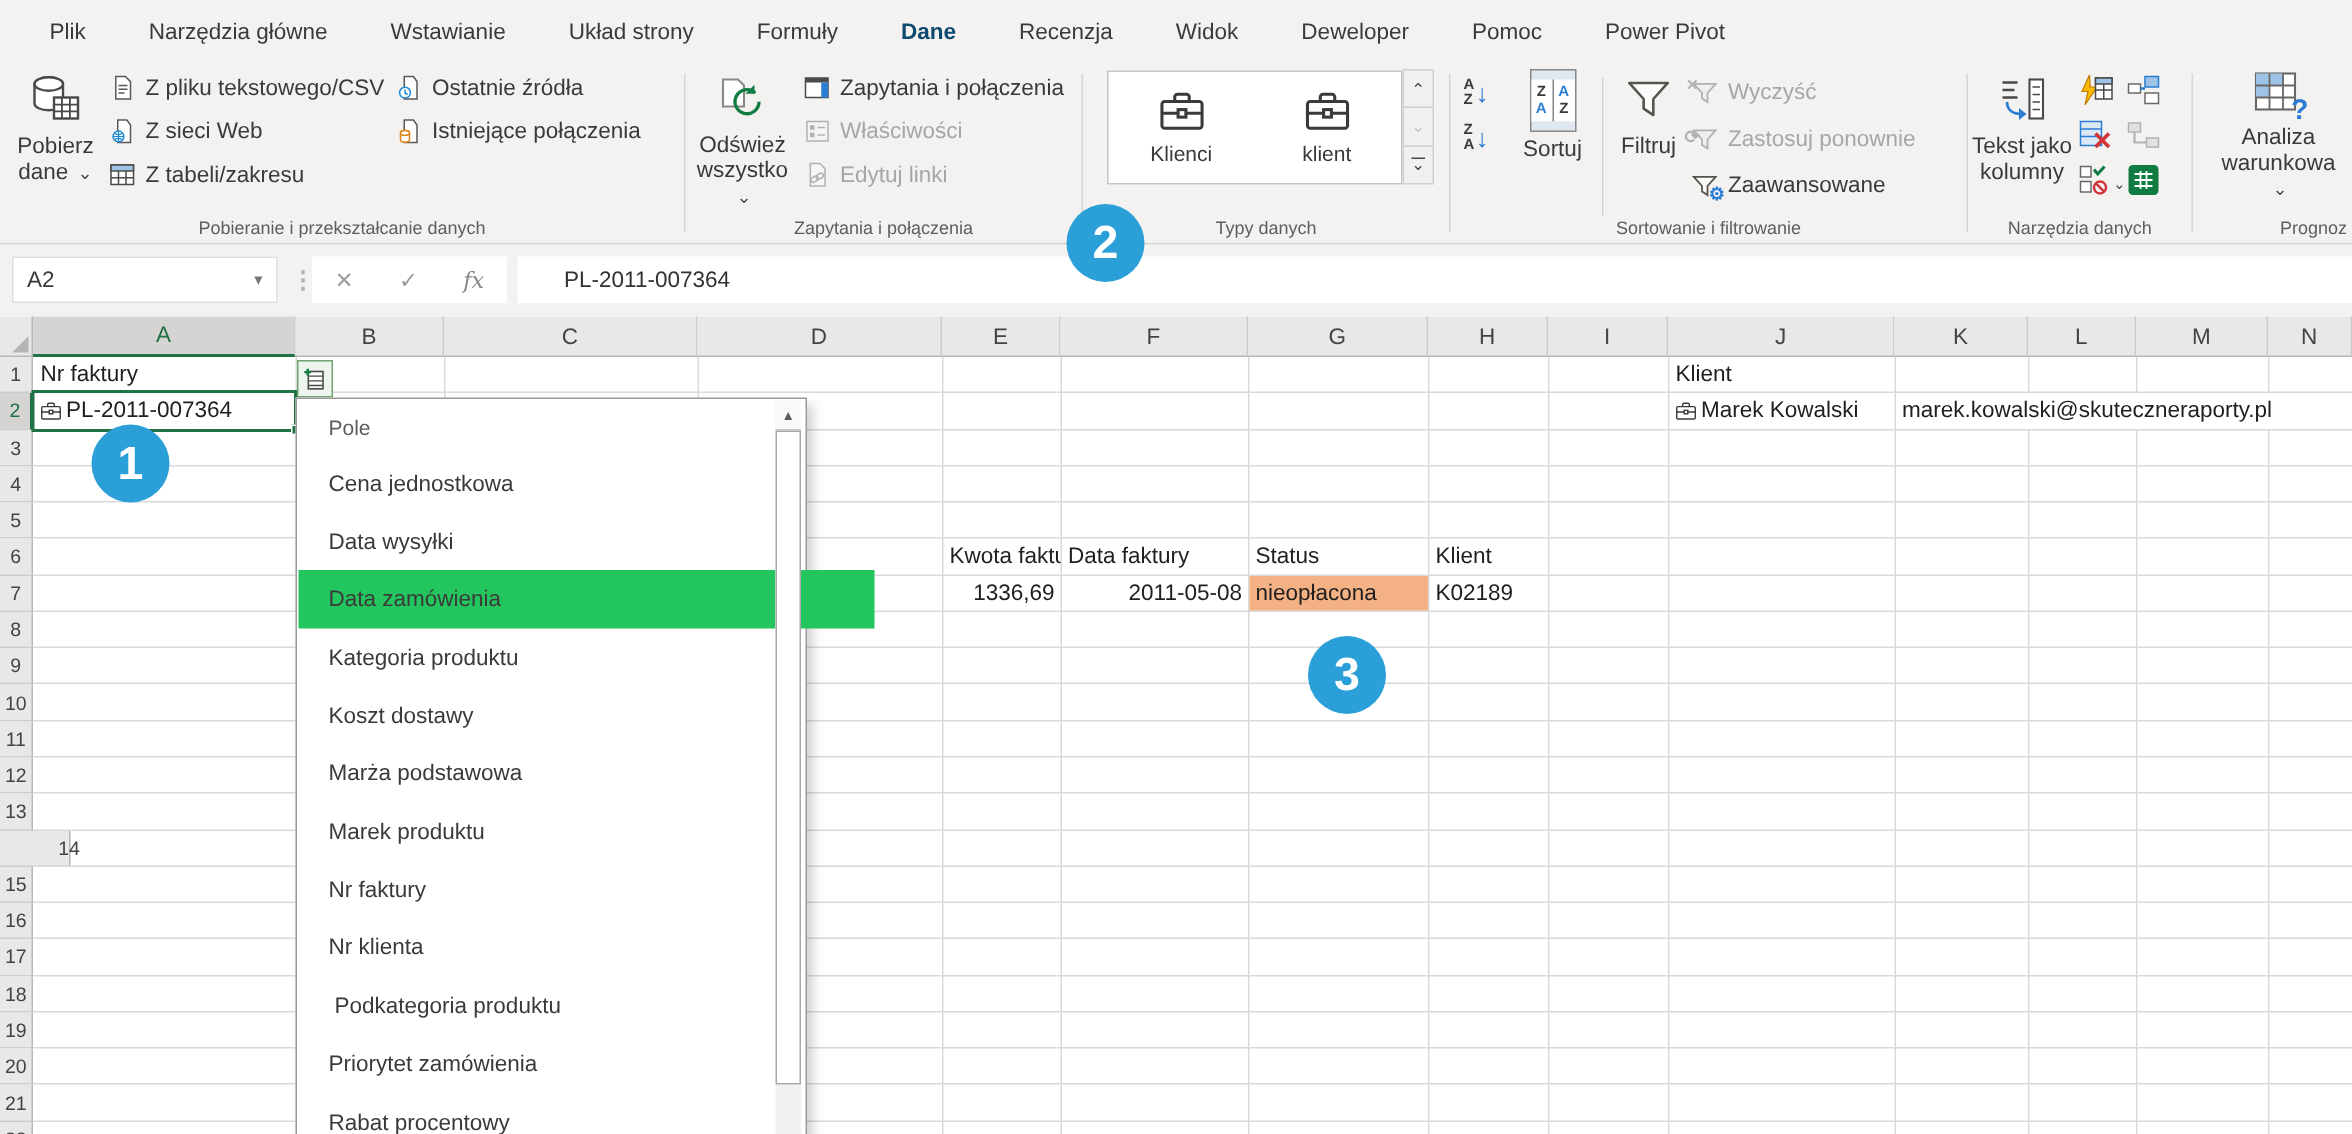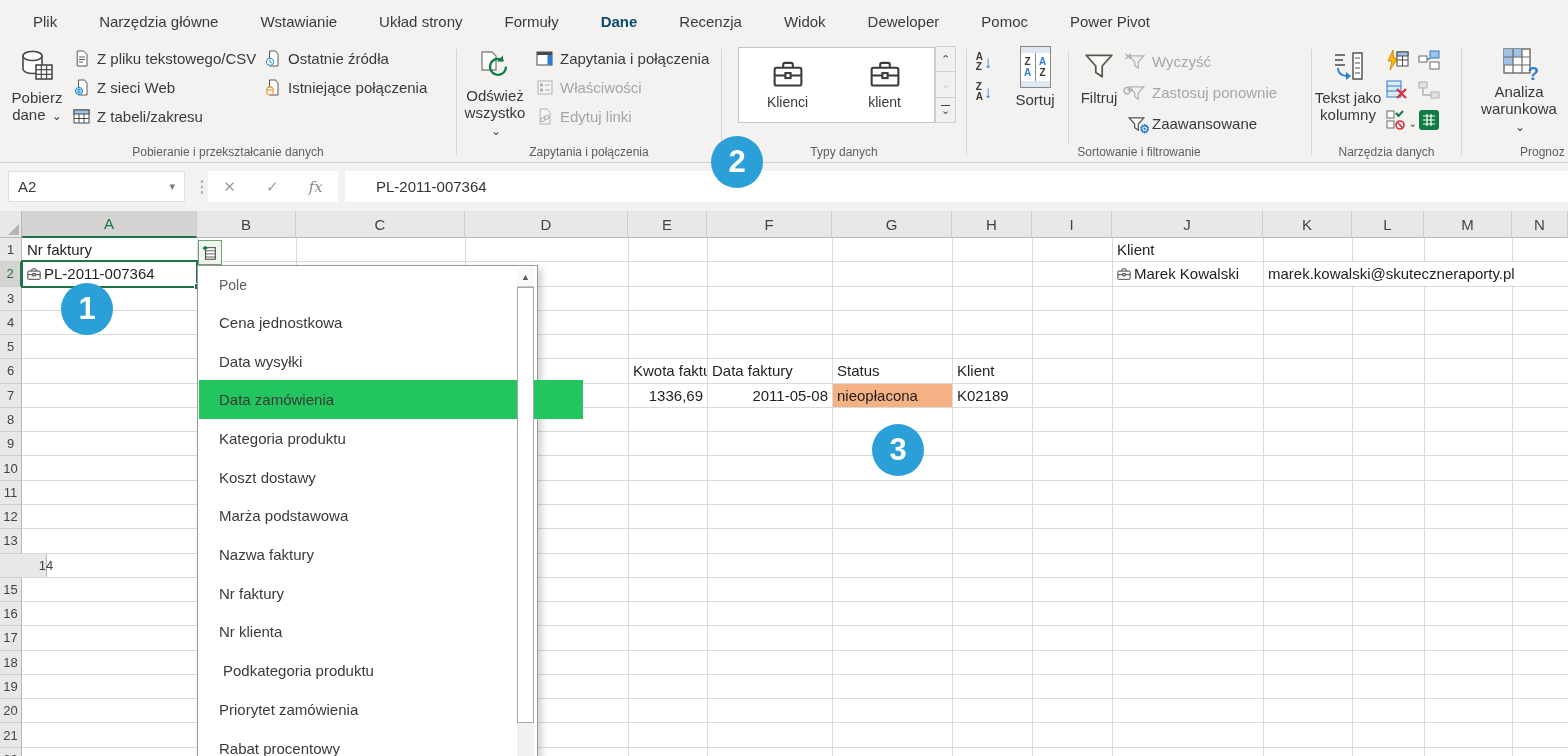--- a/index.html
+++ b/index.html
@@ -592,21 +592,21 @@
 
   <div class="panel">
     <div class="panel-h">Pole</div>
     <div id="panel-list">
         <div class="pitem" style="top: 37px; height: 38.7px;">Cena jednostkowa</div>
         <div class="pitem" style="top: 75.7px; height: 38.7px;">Data wysyłki</div>
         <div class="pitem hl" style="top: 114.4px; height: 38.7px;">Data zamówienia</div>
         <div class="pitem" style="top: 153.1px; height: 38.7px;">Kategoria produktu</div>
         <div class="pitem" style="top: 191.8px; height: 38.7px;">Koszt dostawy</div>
         <div class="pitem" style="top: 230.5px; height: 38.7px;">Marża podstawowa</div>
-        <div class="pitem" style="top: 269.2px; height: 38.7px;">Nazwa faktury</div>
+        <div class="pitem" style="top: 269.2px; height: 38.7px;">Marek produktu</div>
         <div class="pitem" style="top: 307.9px; height: 38.7px;">Nr faktury</div>
         <div class="pitem" style="top: 346.6px; height: 38.7px;">Nr klienta</div>
         <div class="pitem" style="top: 385.3px; height: 38.7px; padding-left: 24px;">Podkategoria produktu</div>
         <div class="pitem" style="top: 424px; height: 38.7px;">Priorytet zamówienia</div>
         <div class="pitem" style="top: 462.7px; height: 38.7px;">Rabat procentowy</div>
       </div>
     <div class="pscroll-track"></div>
     <div class="pscroll-up">
         <span>▲</span>
       </div>

